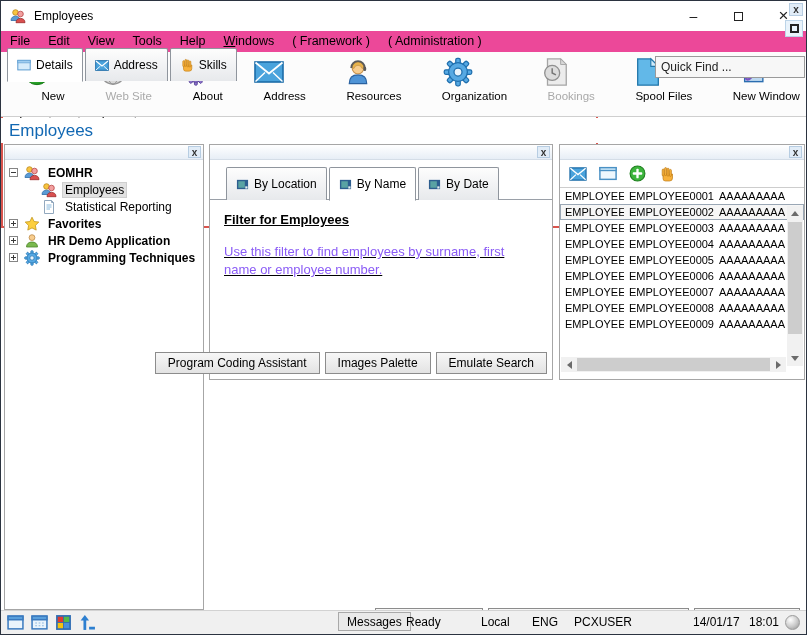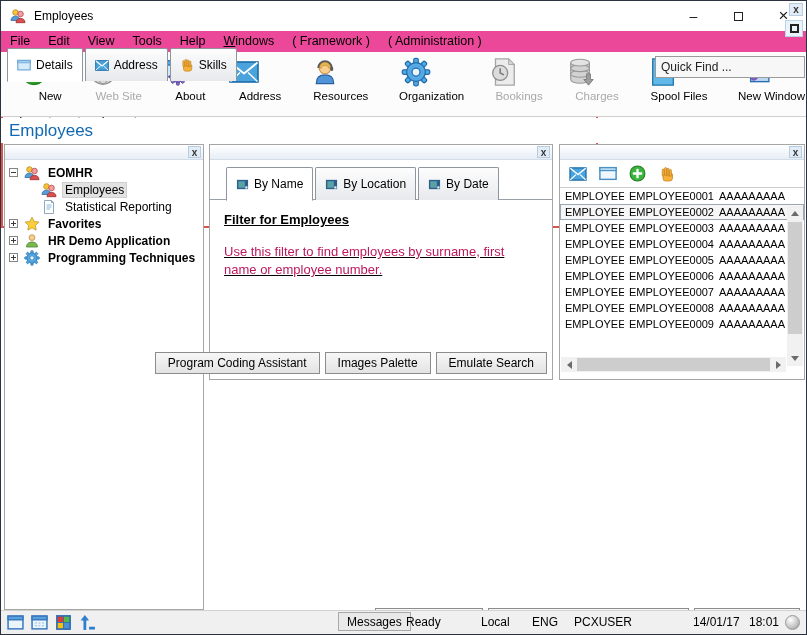--- a/index.html
+++ b/index.html
@@ -71,21 +71,21 @@
   .exp { width:9px; height:9px; border:1px solid #858585; background:#fff; position:relative;
          margin-right:6px; flex:0 0 9px; }
   .exp::before { content:""; position:absolute; left:1px; right:1px; top:3px; height:1px; background:#3a3a3a; }
   .exp.plus::after { content:""; position:absolute; top:1px; bottom:1px; left:3px; width:1px; background:#3a3a3a; }
 
   
   #filter-panel { left:208px; top:143px; width:344px; height:236px; }
   #filter-panel .tabbar { padding:6px 6px 0 16px; }
   .filter-body { padding:12px 14px 0 14px;text-decoration:underline; }
   .filter-heading { font-size:13px; font-weight:bold; margin-bottom:16px; color:#000; }
-  .filter-desc { font-size:13px; line-height:1.4; color:#be185d; max-width:320px; }
+  .filter-desc { font-size:13px; line-height:1.4; color:#8b5cf6; max-width:320px; }
   #filter-panel .btn-row { bottom:5px; right:5px; }
 
   
   #list-panel { left:558px; top:143px; width:246px; height:236px; }
   .lp-toolbar { height:28px; display:flex; align-items:center; gap:12px; padding-left:9px;
                 border-bottom:1px solid #cdcdcd; background:#fff; }
   .lp-toolbar .lp-icon { width:18px; height:16px; display:flex; align-items:center; }
   .grid-hd { display:flex; height:18px; background:linear-gradient(#ffffff,#eff1f3);
              border-bottom:1px solid #c5c5c5; font-size:12px; color:#222; align-items:center; }
   .grid-hd .hc { border-right:1px solid #dadada; height:100%; display:flex; align-items:center; padding-left:5px; }
@@ -265,34 +265,20 @@
         <svg viewBox="0 0 32 32" width="30" height="30">
             <path d="M8 2h14l6 6v22H8z" fill="#ececec" stroke="#a5a5a5" stroke-width="1.4"></path>
             <path d="M22 2l6 6h-6z" fill="#d8d8d8" stroke="#a5a5a5"></path>
             <circle cx="13" cy="17" r="8" fill="#dcdcdc" stroke="#8f8f8f" stroke-width="1.4"></circle>
             <path d="M13 12v5l4 2" fill="none" stroke="#777" stroke-width="1.6"></path>
           </svg>
       </span>
       <span class="tb-label">Bookings</span>
     </div>
 
-    <div class="tb-item disabled">
-      <span class="tb-icon">
-        <svg viewBox="0 0 32 32" width="30" height="30">
-            <g fill="#d2d2d2" stroke="#9a9a9a" stroke-width="1.2">
-              <path d="M5 6v18c0 2.2 4.5 4 10 4s10-1.8 10-4V6"></path>
-              <ellipse cx="15" cy="18" rx="10" ry="3.6"></ellipse>
-              <ellipse cx="15" cy="12" rx="10" ry="3.6"></ellipse>
-              <ellipse cx="15" cy="6" rx="10" ry="3.6" fill="#e3e3e3"></ellipse>
-            </g>
-            <path d="M22 18v6h-3l5 6 5-6h-3v-6z" fill="#9e9e9e" stroke="#7c7c7c"></path>
-          </svg>
-      </span>
-      <span class="tb-label">Charges</span>
-    </div>
 
     <div class="tb-item">
       <span class="tb-icon">
         <svg viewBox="0 0 26 32" width="28" height="30">
             <path d="M2 2h14l8 8v20H2z" fill="#62b8e8" stroke="#2277aa" stroke-width="1.4"></path>
             <path d="M16 2l8 8h-8z" fill="#cfeafa" stroke="#2277aa" stroke-width="1.2"></path>
           </svg>
       </span>
       <span class="tb-label">Spool Files</span>
     </div>
@@ -399,39 +385,39 @@
       </div>
 
     </div>
   </div>
 
   <div class="panel" id="filter-panel">
     <div class="panel-hd">
       <span class="panel-close">x</span>
     </div>
     <div class="tabbar">
+      <div class="tab">
+        <span>
+            <svg viewBox="0 0 14 14" width="13" height="13">
+              <rect x="1" y="2" width="12" height="10" fill="#2d5e8f"></rect>
+              <rect x="2.5" y="3.5" width="7" height="7" fill="#59a3a3"></rect>
+              <rect x="10" y="9" width="2.4" height="2.4" fill="#e8f0f0"></rect>
+            </svg>
+          </span>
+        <span>By Location</span>
+      </div>
       <div class="tab active">
         <span>
             <svg viewBox="0 0 14 14" width="13" height="13">
               <rect x="1" y="2" width="12" height="10" fill="#2d5e8f"></rect>
               <rect x="2.5" y="3.5" width="7" height="7" fill="#59a3a3"></rect>
               <rect x="10" y="9" width="2.4" height="2.4" fill="#e8f0f0"></rect>
             </svg>
           </span>
         <span>By Name</span>
-      </div>
-      <div class="tab">
-        <span>
-            <svg viewBox="0 0 14 14" width="13" height="13">
-              <rect x="1" y="2" width="12" height="10" fill="#2d5e8f"></rect>
-              <rect x="2.5" y="3.5" width="7" height="7" fill="#59a3a3"></rect>
-              <rect x="10" y="9" width="2.4" height="2.4" fill="#e8f0f0"></rect>
-            </svg>
-          </span>
-        <span>By Location</span>
       </div>
       <div class="tab">
         <span>
             <svg viewBox="0 0 14 14" width="13" height="13">
               <rect x="1" y="2" width="12" height="10" fill="#2d5e8f"></rect>
               <rect x="2.5" y="3.5" width="7" height="7" fill="#59a3a3"></rect>
               <rect x="10" y="9" width="2.4" height="2.4" fill="#e8f0f0"></rect>
             </svg>
           </span>
         <span>By Date</span>

